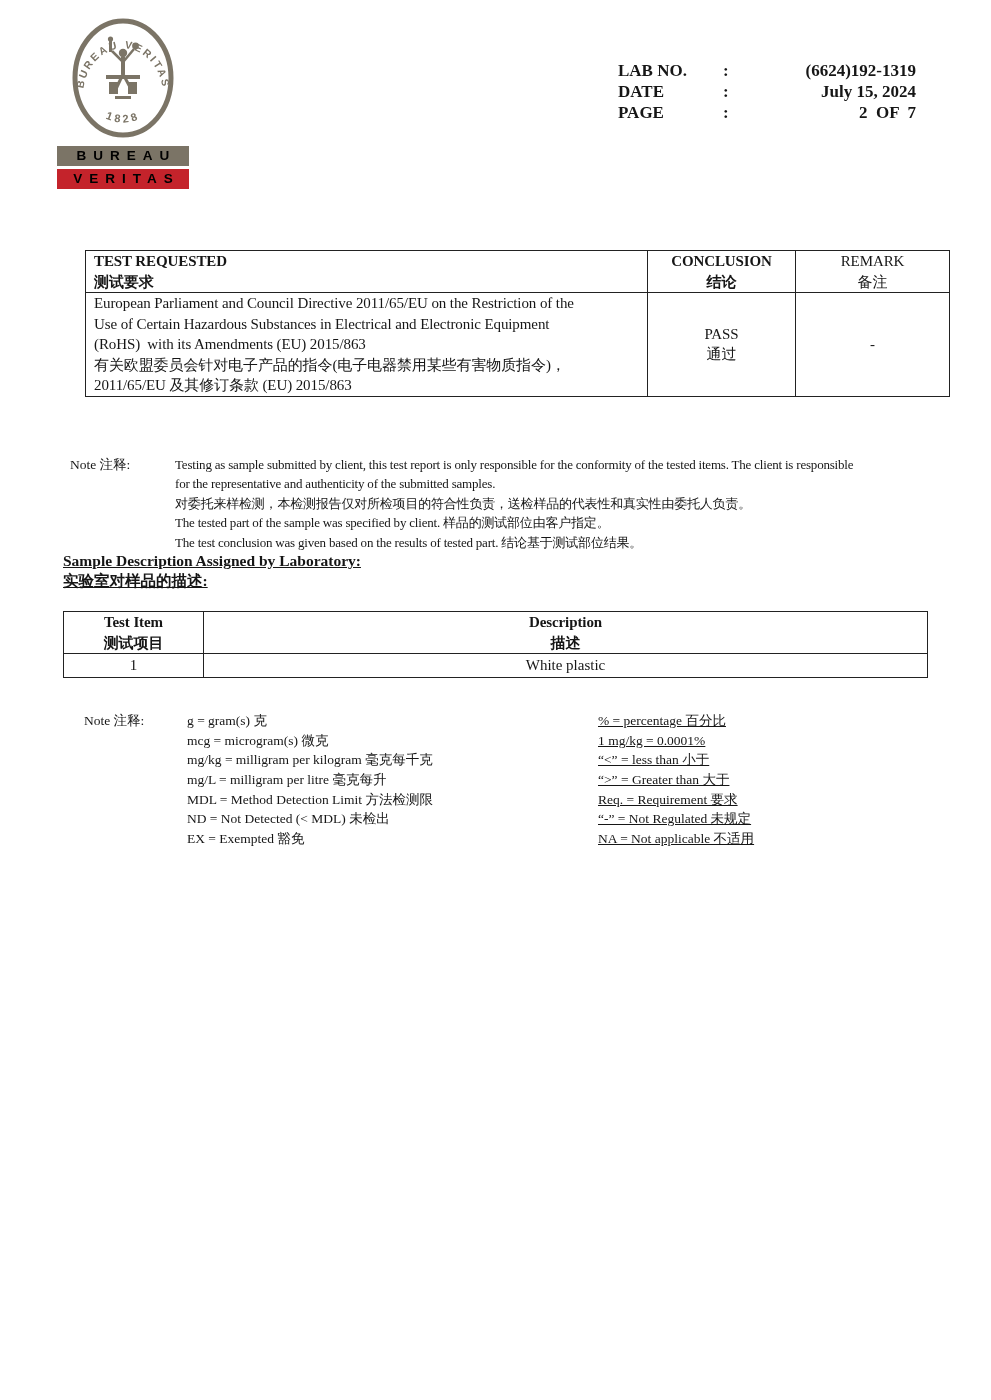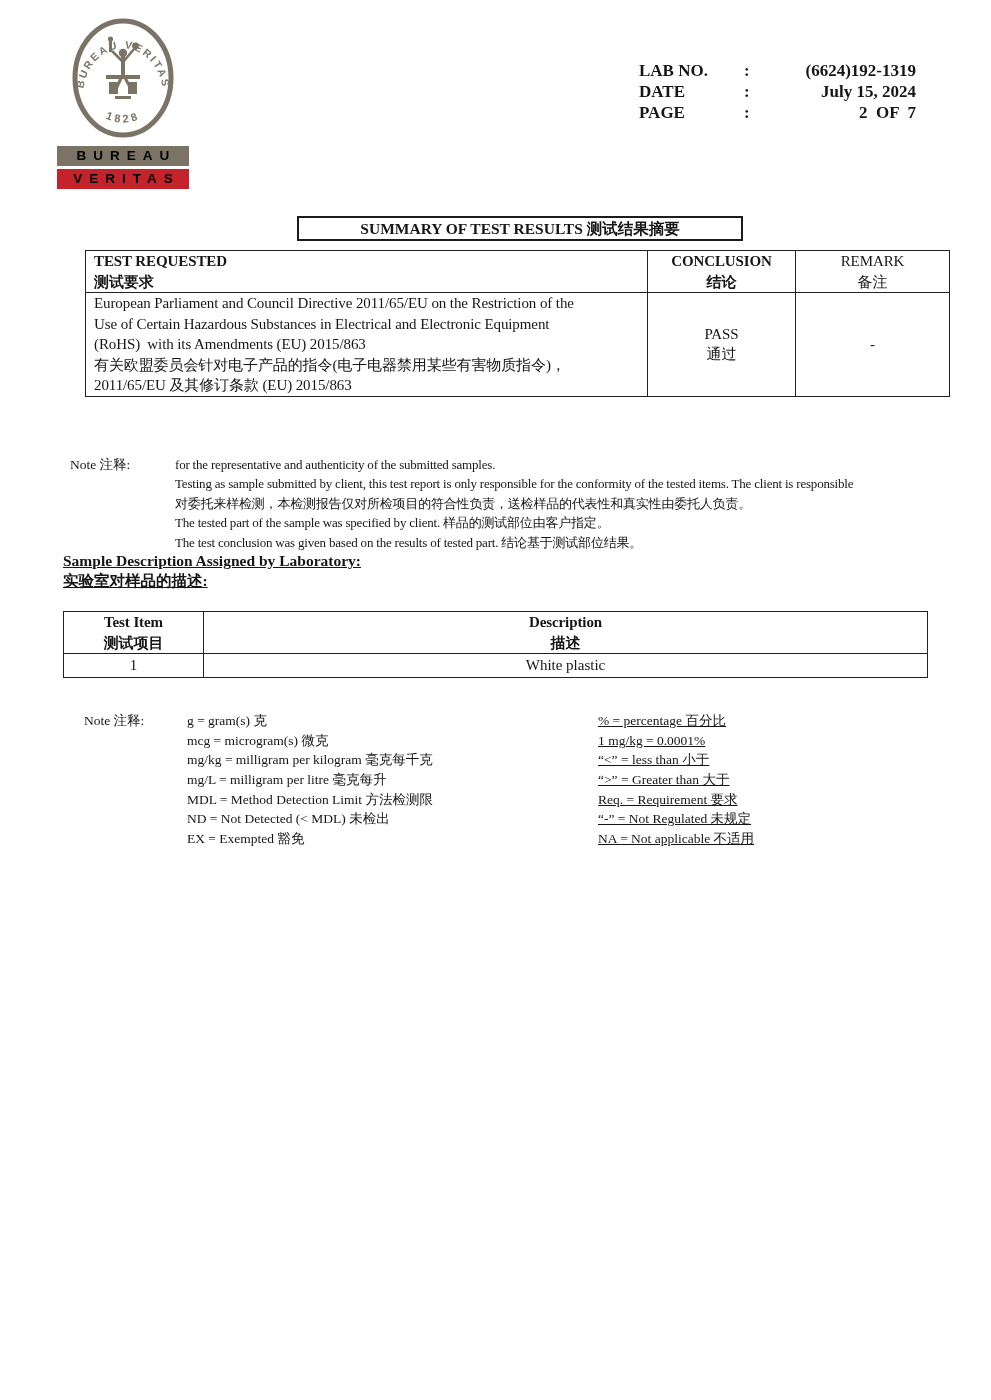--- a/index.html
+++ b/index.html
@@ -17,21 +17,21 @@
     width:132px; margin:0 auto; height:20px; text-align:center;
     font-family:"Liberation Sans", sans-serif; font-weight:bold;
     color:#000000; font-size:13.5px; line-height:20px; letter-spacing:7px;
     text-indent:7px;
   }
   .bar-bureau { background:#7b7466; margin-top:6px; }
   .bar-veritas { background:#c4232b; margin-top:3px; }
   
   .hdr { position:absolute; left:618px; top:60px; width:298px;
          font-weight:bold; font-size:17px; }
-  .hdr-row { display:flex; height:21px; line-height:21px;margin-left:21px; }
+  .hdr-row { display:flex; height:21px; line-height:21px; }
   .hdr-label { flex:0 0 105px; }
   .hdr-colon { flex:0 0 24px; }
   .hdr-value { flex:1; text-align:right; white-space:pre; }
   
   .sum-title {
     position:absolute; left:297px; top:216px; width:446px; height:25px;
     border:2px solid #1c1c1c; text-align:center; font-weight:bold;
     font-size:15.5px; line-height:21px;
   }
   
@@ -116,21 +116,20 @@
       <span class="hdr-colon">:</span>
       <span class="hdr-value">July 15, 2024</span>
     </div>
     <div class="hdr-row">
       <span class="hdr-label">PAGE</span>
       <span class="hdr-colon">:</span>
       <span class="hdr-value">2  OF  7</span>
     </div>
   </div>
 
-  <div class="sum-title">SUMMARY OF TEST RESULTS 测试结果摘要</div>
 
   <table class="t-main">
     <colgroup>
         <col style="width:562px">
         <col style="width:148px">
         <col style="width:154px">
       </colgroup>
     <tbody>
         <tr class="row-h">
       <td class="td-left">
@@ -160,22 +159,22 @@
       </td>
       <td class="td-center">
         <div class="cell-line">-</div>
       </td>
     </tr>
   </tbody>
     </table>
 
   <div class="note1-label">Note 注释:</div>
   <div class="note1-lines">
+    <div>Testing as sample submitted by client, this test report is only responsible for the conformity of the tested items. The client is responsible</div>
     <div>for the representative and authenticity of the submitted samples.</div>
-    <div>Testing as sample submitted by client, this test report is only responsible for the conformity of the tested items. The client is responsible</div>
     <div>对委托来样检测，本检测报告仅对所检项目的符合性负责，送检样品的代表性和真实性由委托人负责。</div>
     <div>The tested part of the sample was specified by client. 样品的测试部位由客户指定。</div>
     <div>The test conclusion was given based on the results of tested part. 结论基于测试部位结果。</div>
   </div>
 
   <div class="sd-head">
     <div>Sample Description Assigned by Laboratory:</div>
     <div>实验室对样品的描述:</div>
   </div>
 

